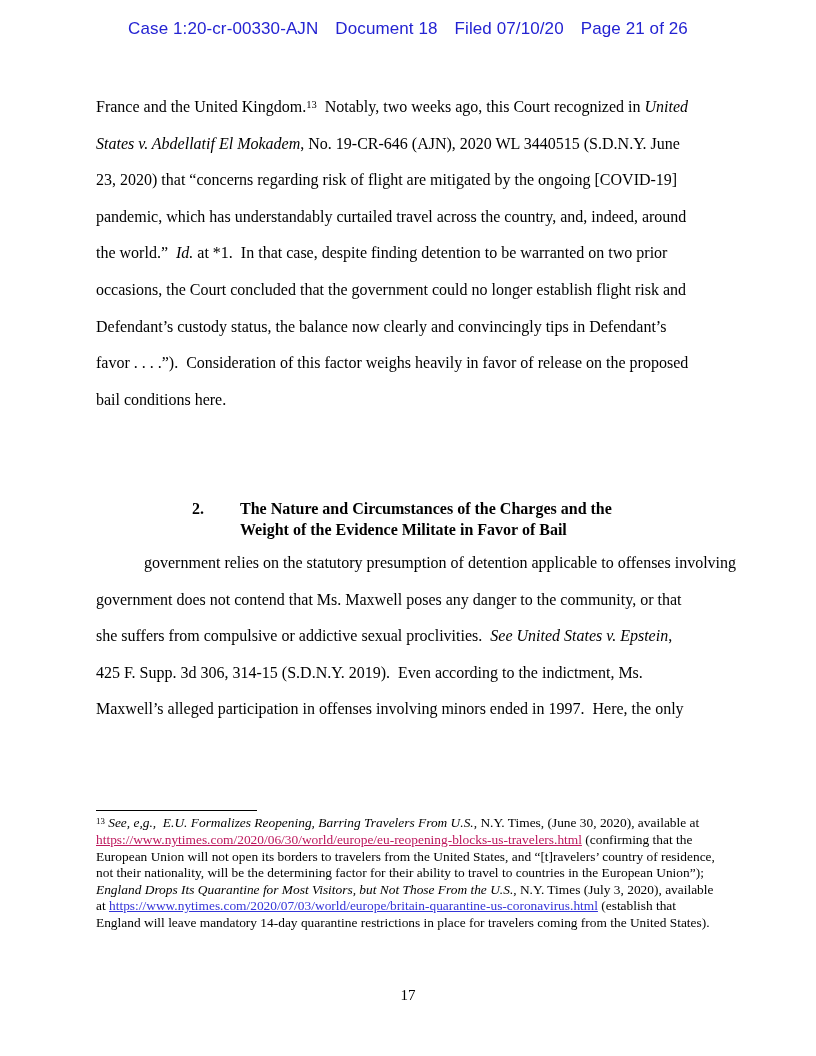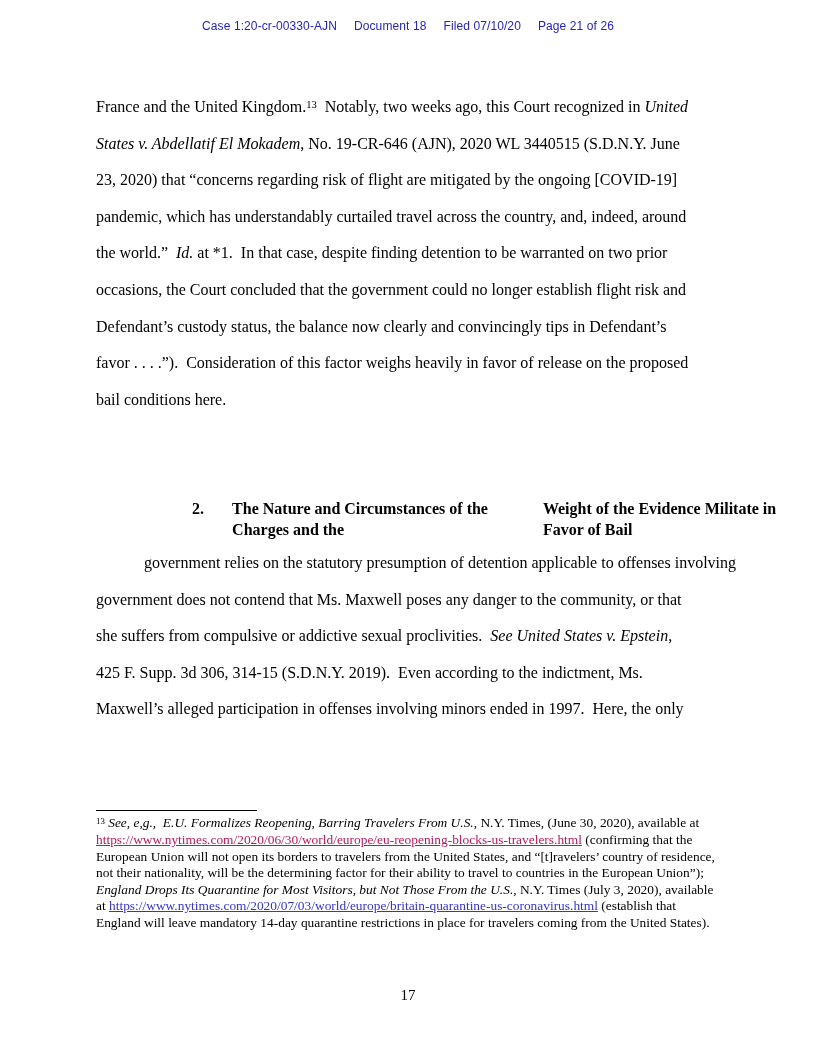--- a/index.html
+++ b/index.html
@@ -14,21 +14,21 @@
   }
   .stamp {
     position: absolute;
     top: 19px;
     left: 0;
     width: 100%;
     display: flex;
     justify-content: center;
     gap: 17px;
     font-family: "Liberation Sans", sans-serif;
-    font-size: 12px;
+    font-size: 17px;
     letter-spacing: 0.1px;
   }
   .body-text {
     position: absolute;
     left: 96px;
     width: 648px;
     font-size: 16px;
   }
   #para1 { top: 87px; }
   #para2 { top: 545px; }
@@ -40,21 +40,21 @@
   .heading {
     position: absolute;
     left: 192px;
     top: 498px;
     display: flex;
     font-weight: bold;
     font-size: 16px;
     line-height: 21px;
   }
   .hnum { display: inline-block; width: 48px; }
-  .htext { display: flex; flex-direction: row; }
+  .htext { display: flex; flex-direction: column; }
   .fsep {
     position: absolute;
     left: 96px;
     top: 810px;
     width: 161px;
     border-top: 1.5px solid #000000;
   }
   .footnote {
     position: absolute;
     left: 96px;

